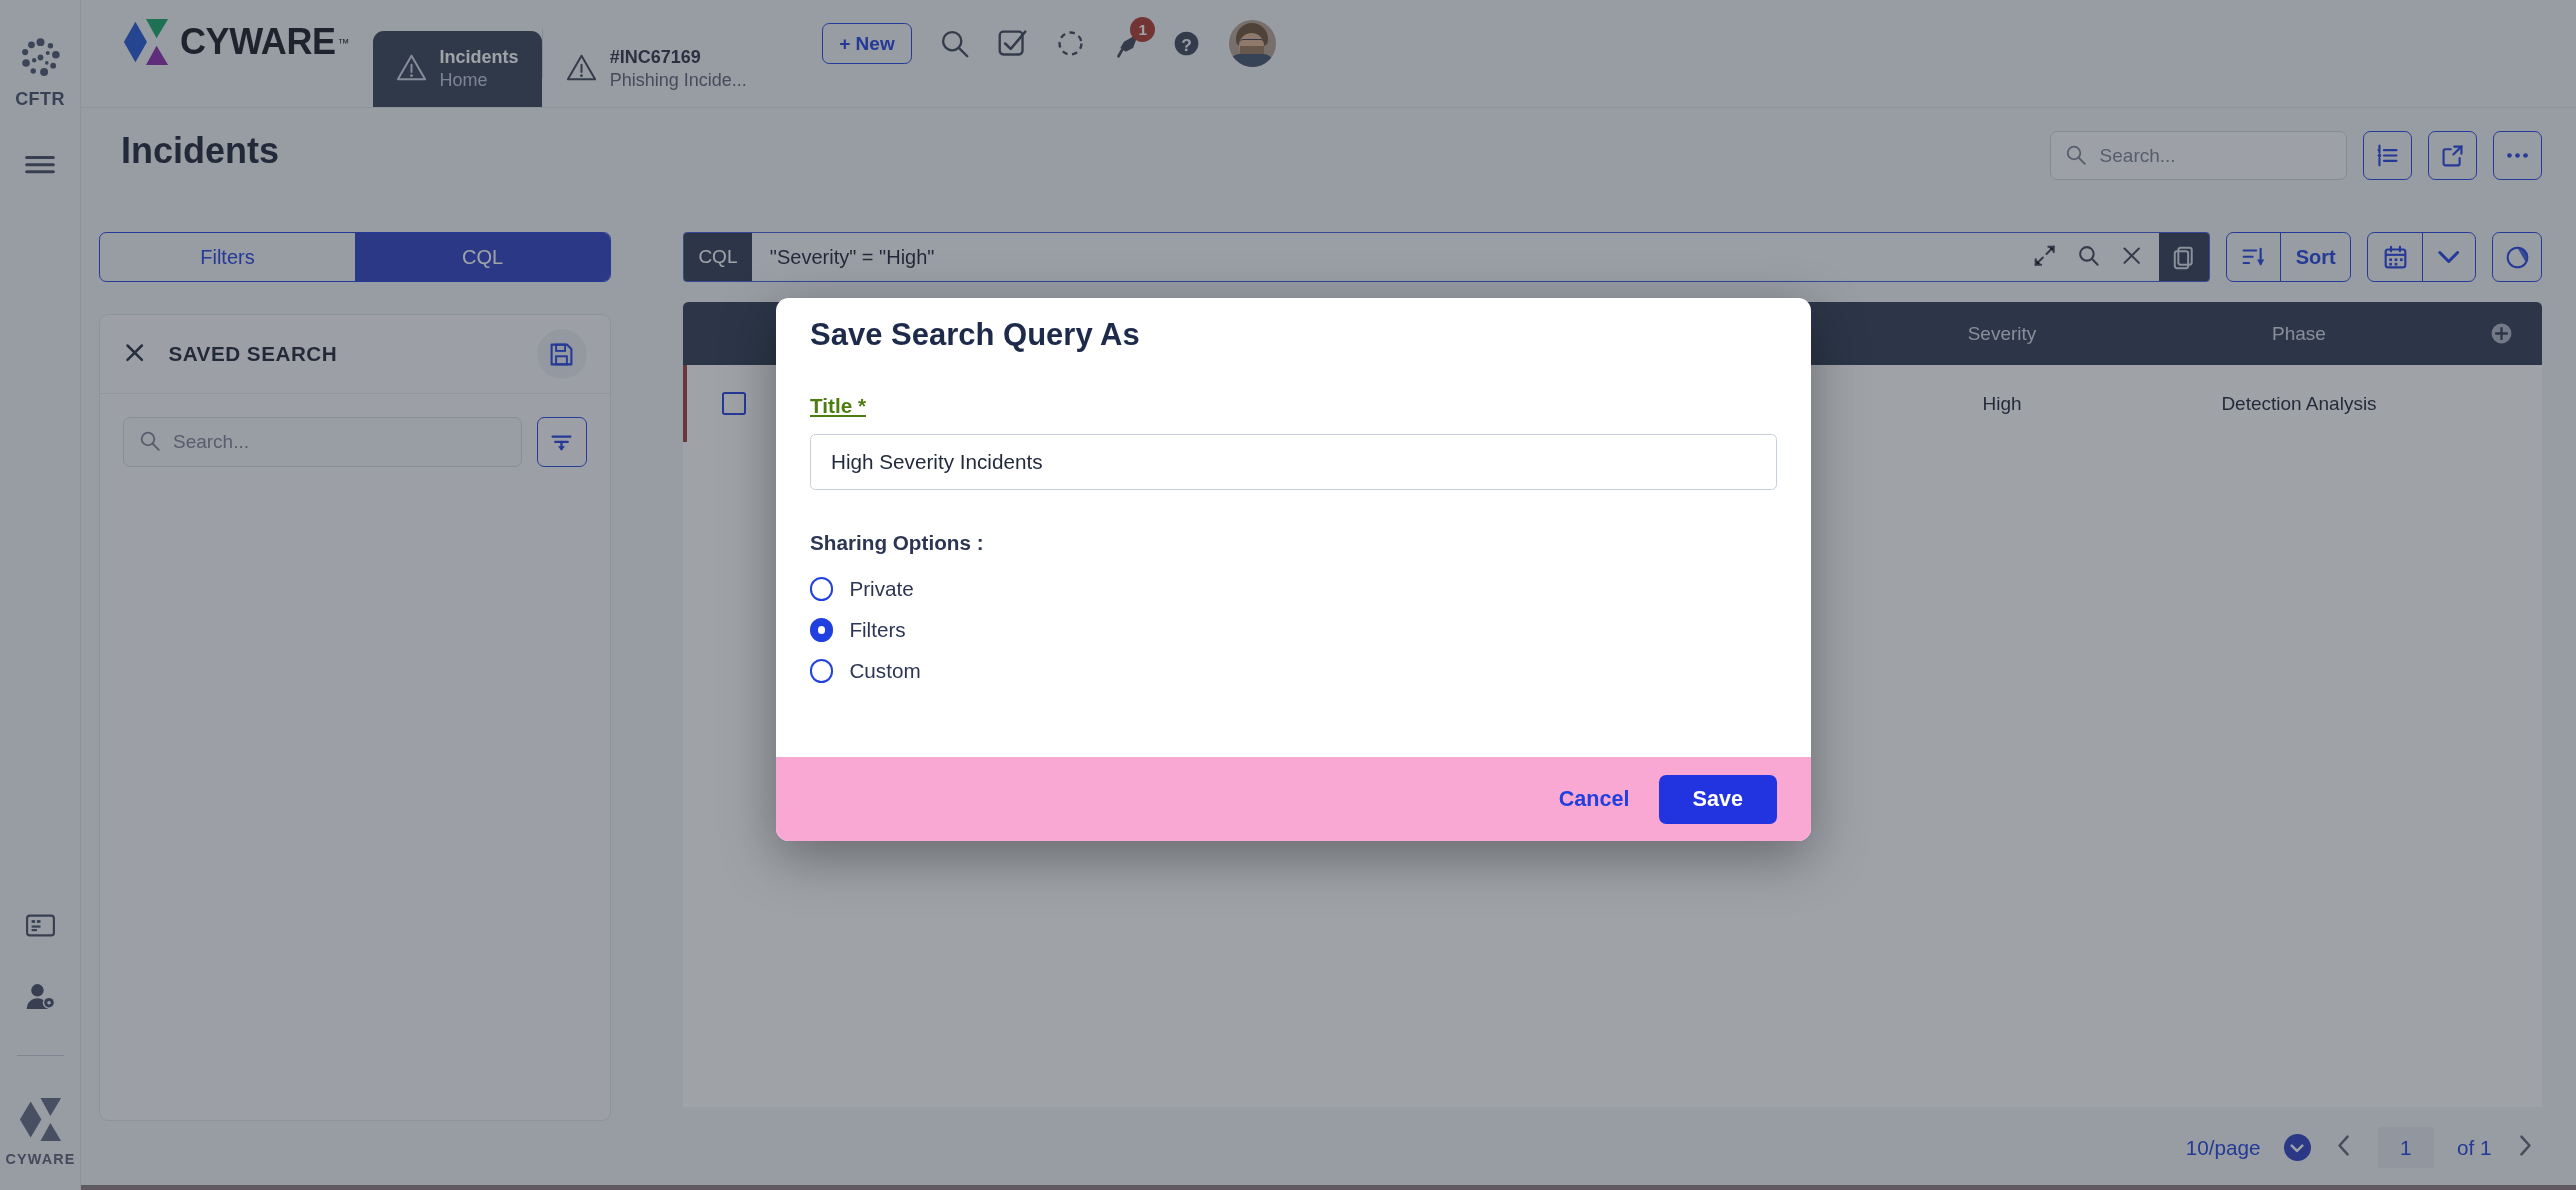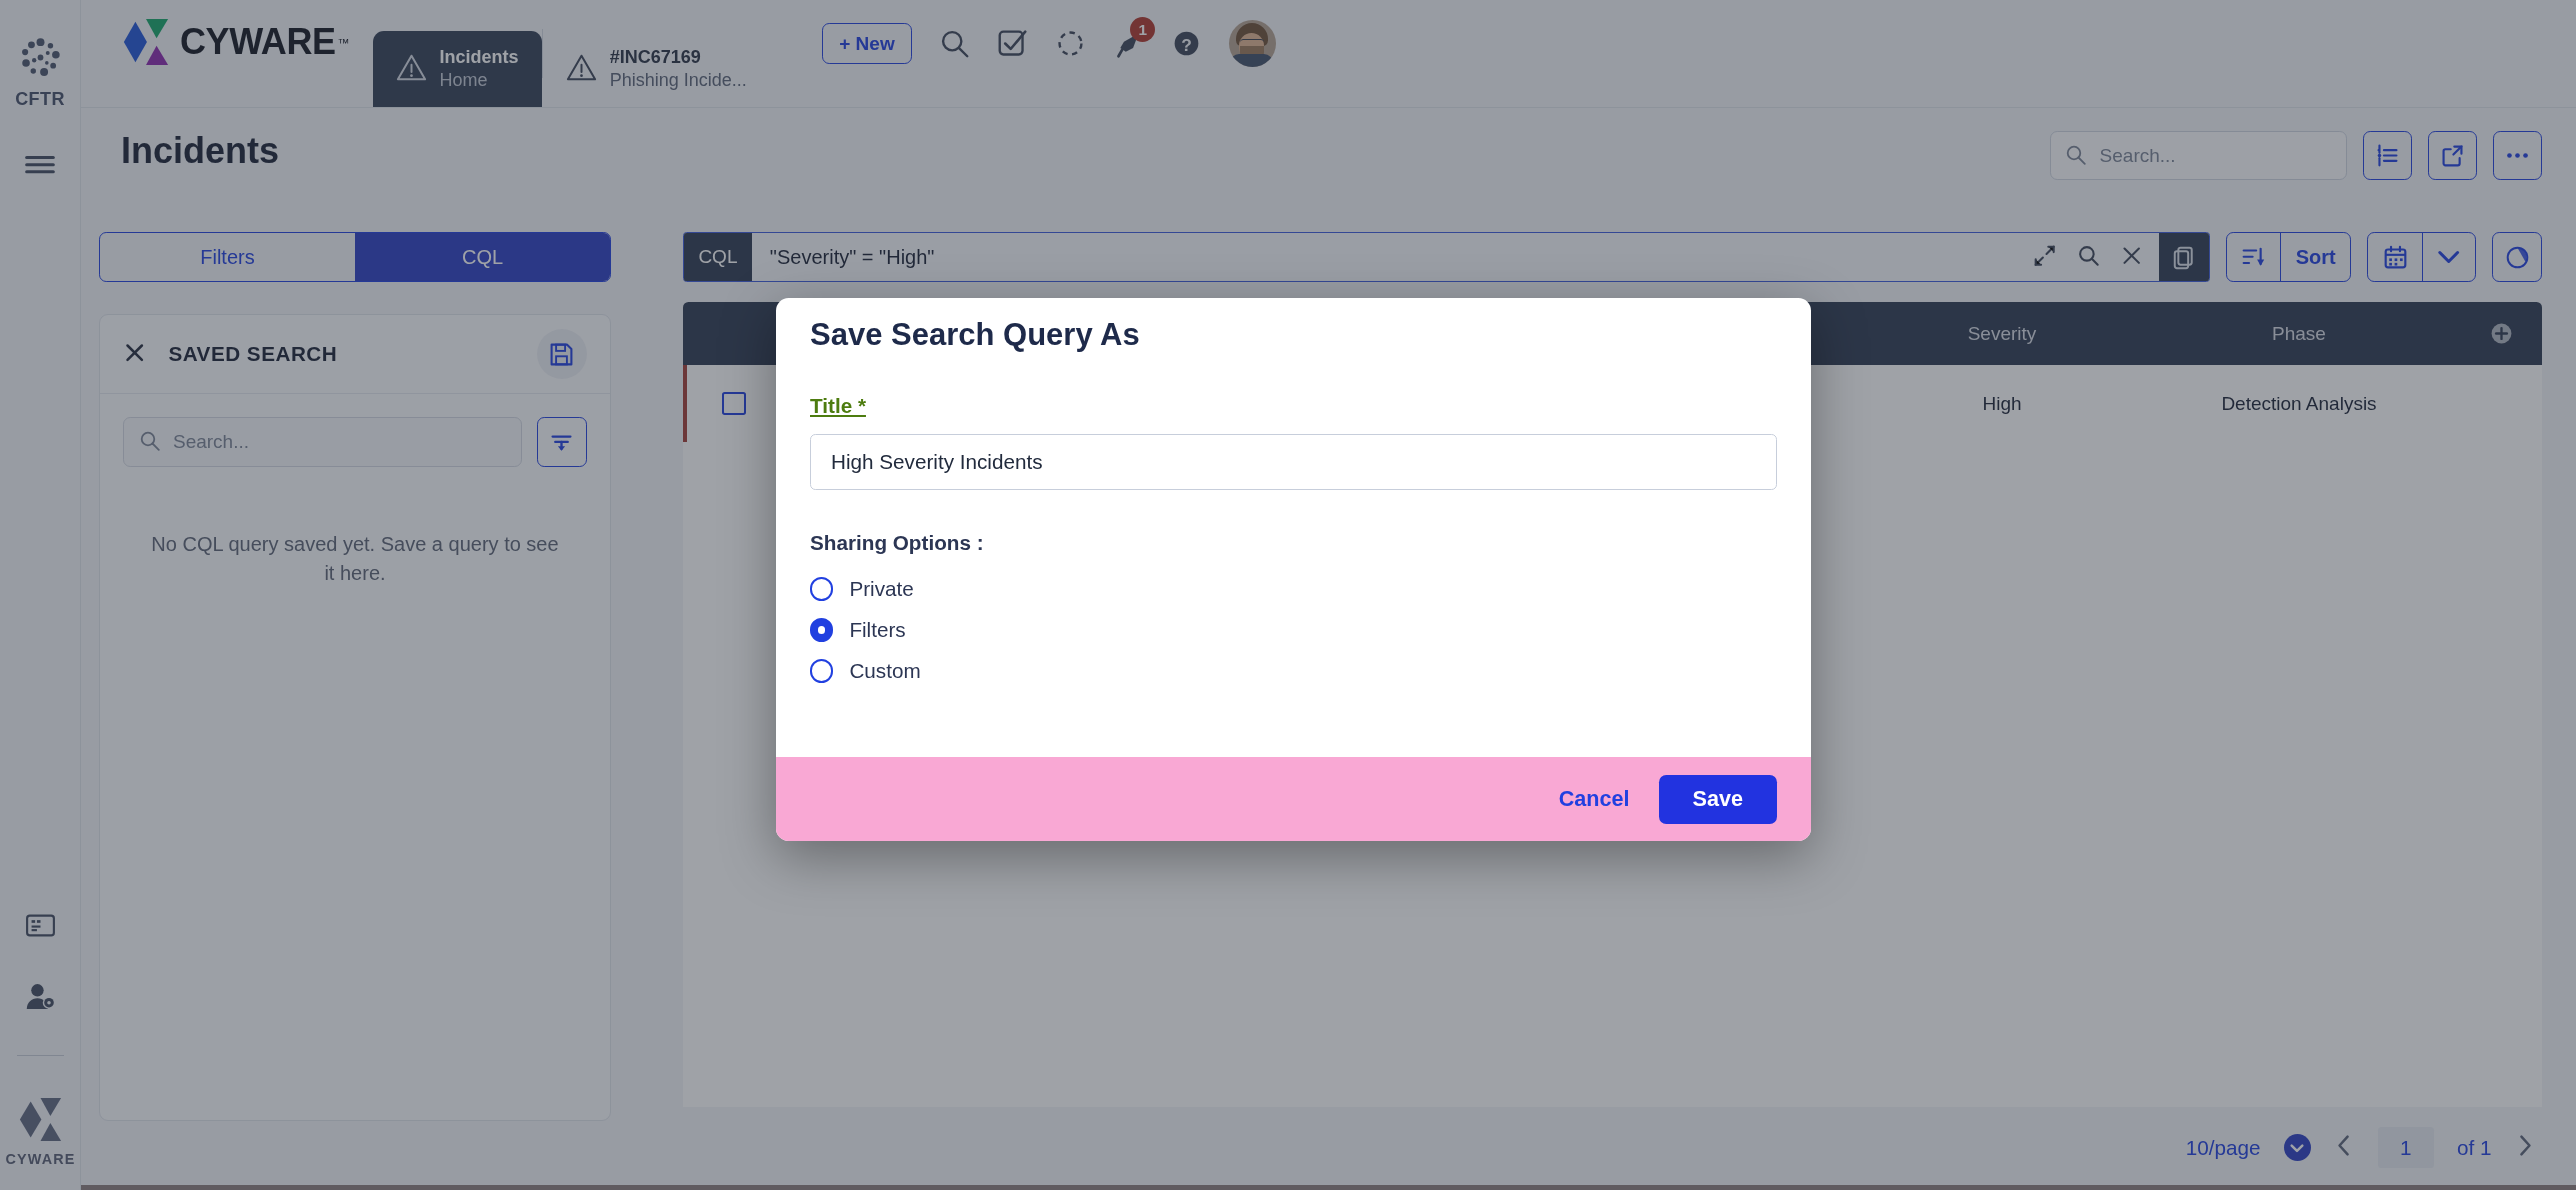--- a/index.html
+++ b/index.html
@@ -438,21 +438,20 @@
           <svg width="25" height="21.6" viewBox="0 0 28 24">
             <g stroke="#2140e0" stroke-width="2.6" stroke-linecap="round">
               <line x1="4" y1="5" x2="24" y2="5"></line>
                 <line x1="7" y1="11" x2="21" y2="11"></line>
               <line x1="14" y1="11" x2="14" y2="19"></line>
             </g>
             <polygon points="10,16 18,16 14,21" fill="#2140e0"></polygon>
           </svg>
         </div>
       </div>
-      <div class="saved-empty">No CQL query saved yet. Save a query to see it here.</div>
     </div>
   </div>
 
   <div class="main">
     <div class="cql-row">
       <div class="cql-bar">
         <span class="cql-tag">CQL</span>
         <span class="cql-text">"Severity" = "High"</span>
         <span class="cql-tools">
           <span>

